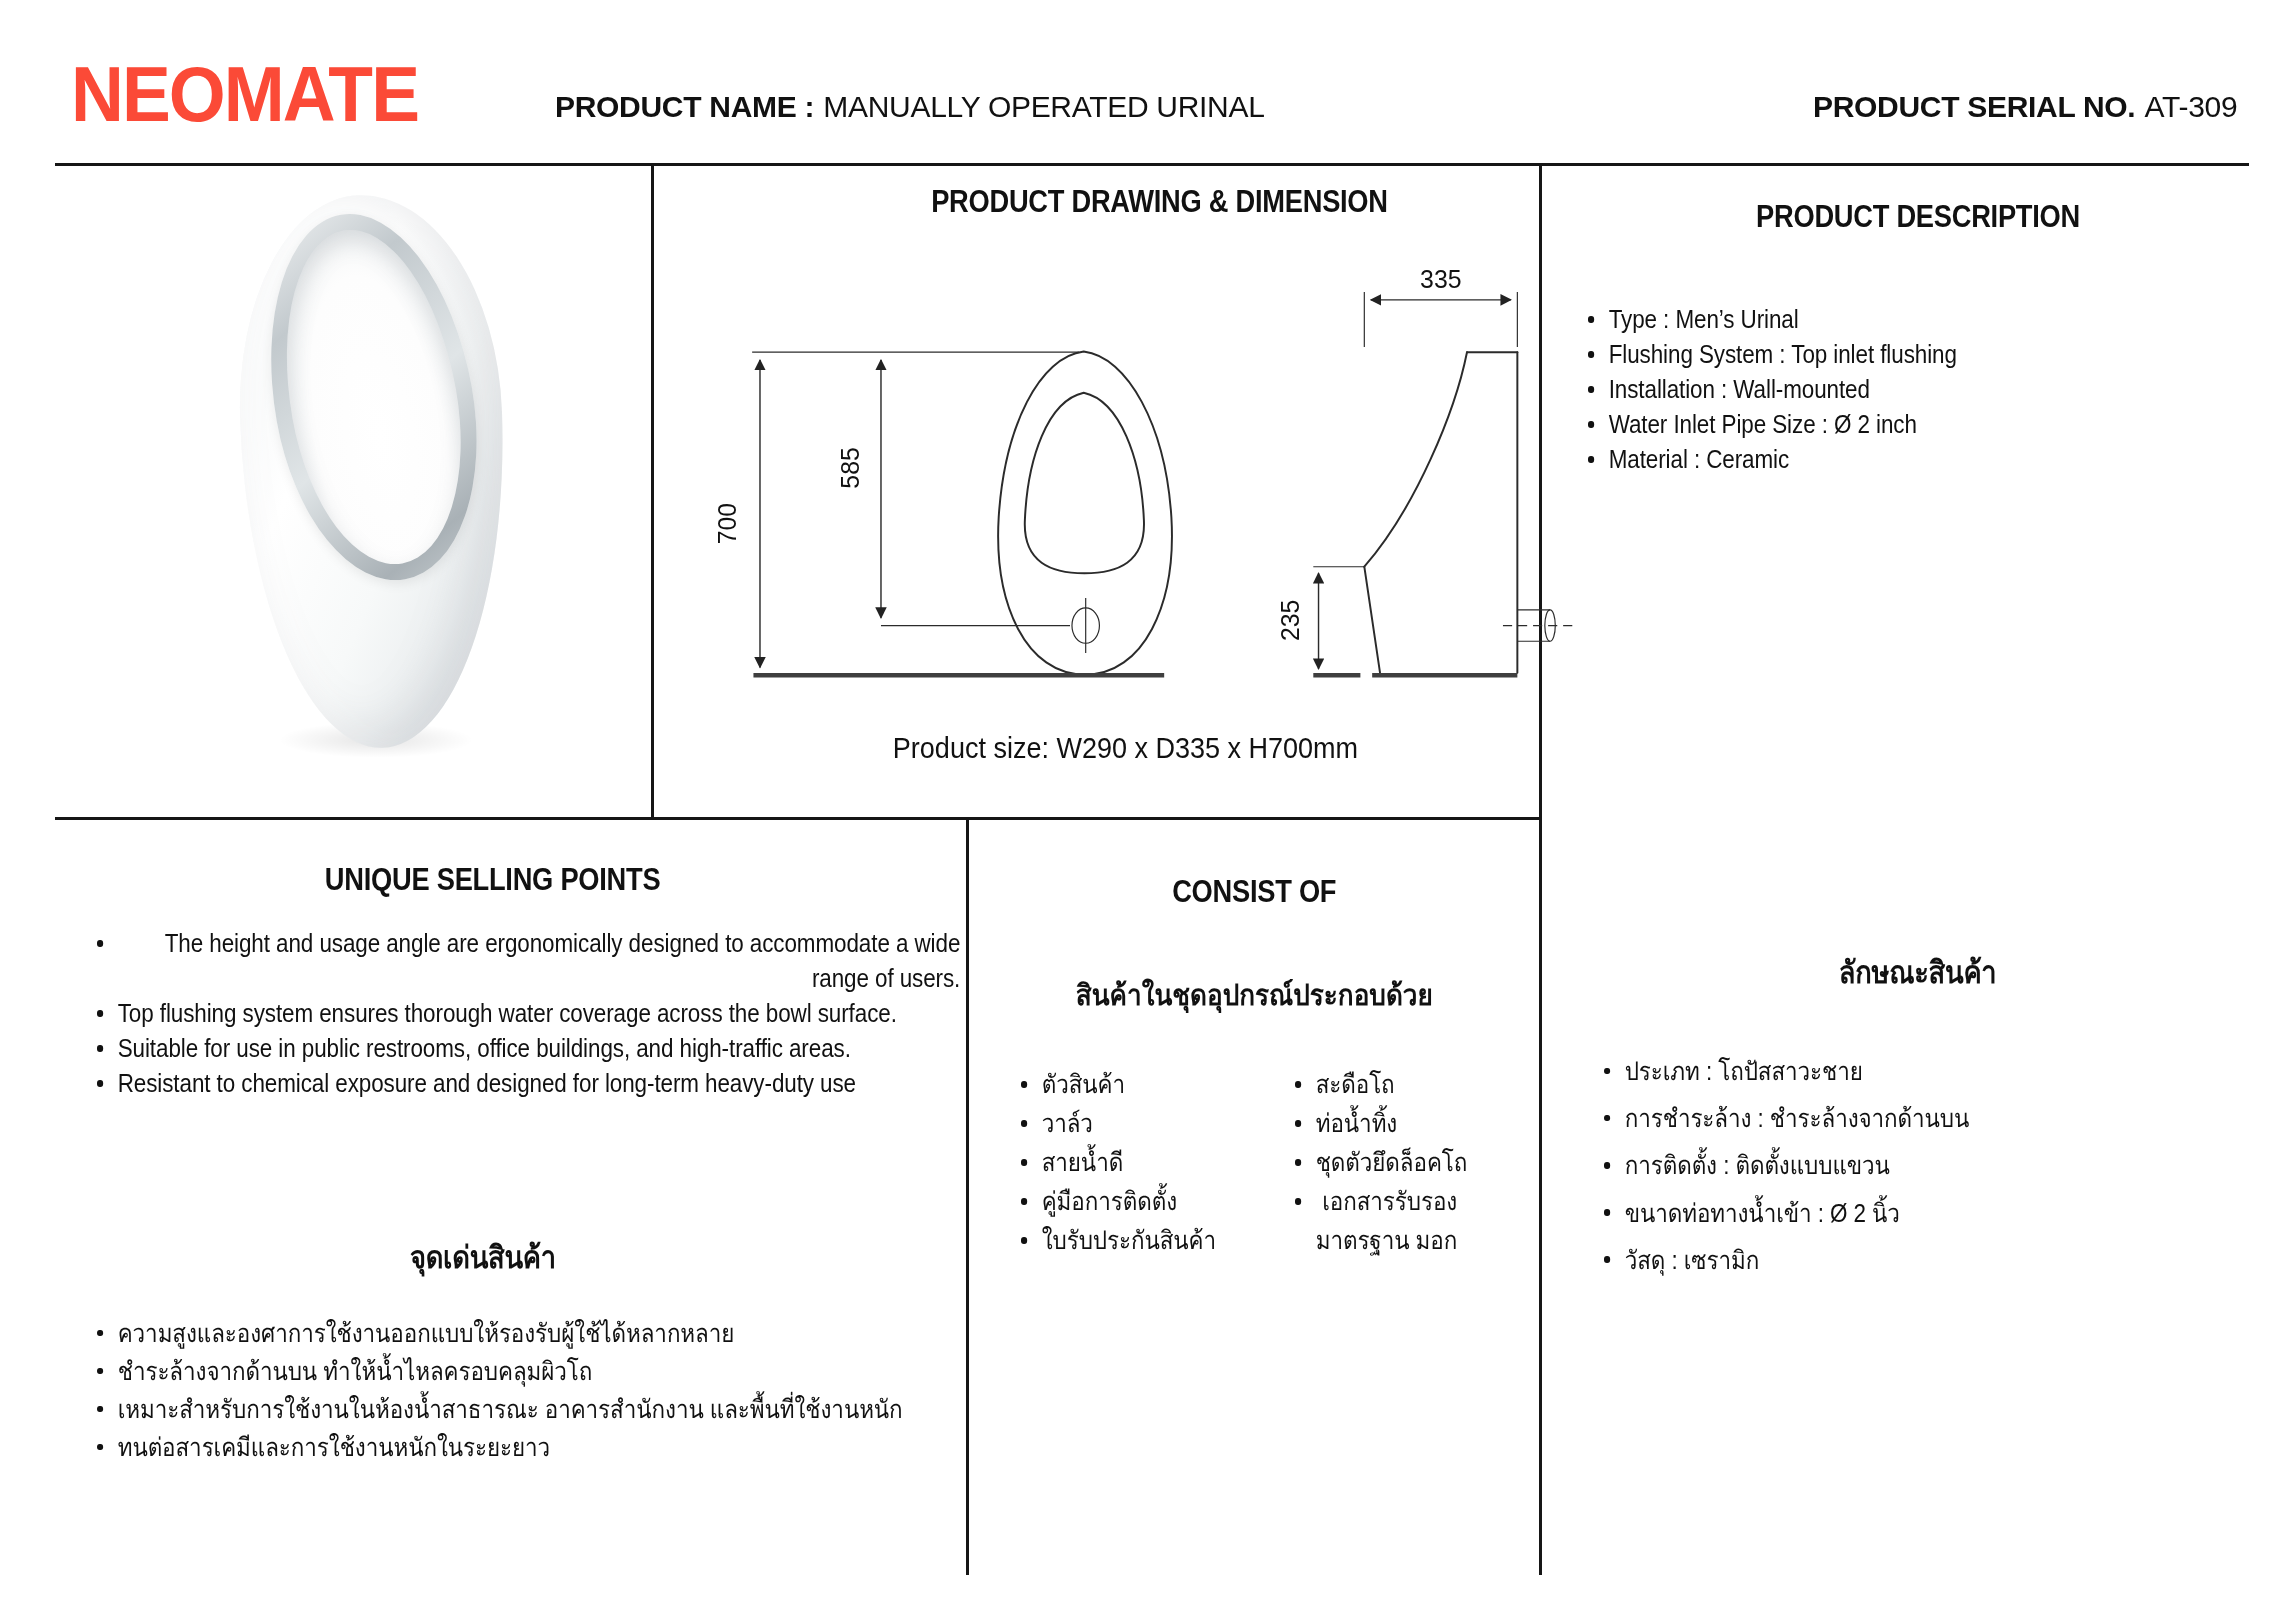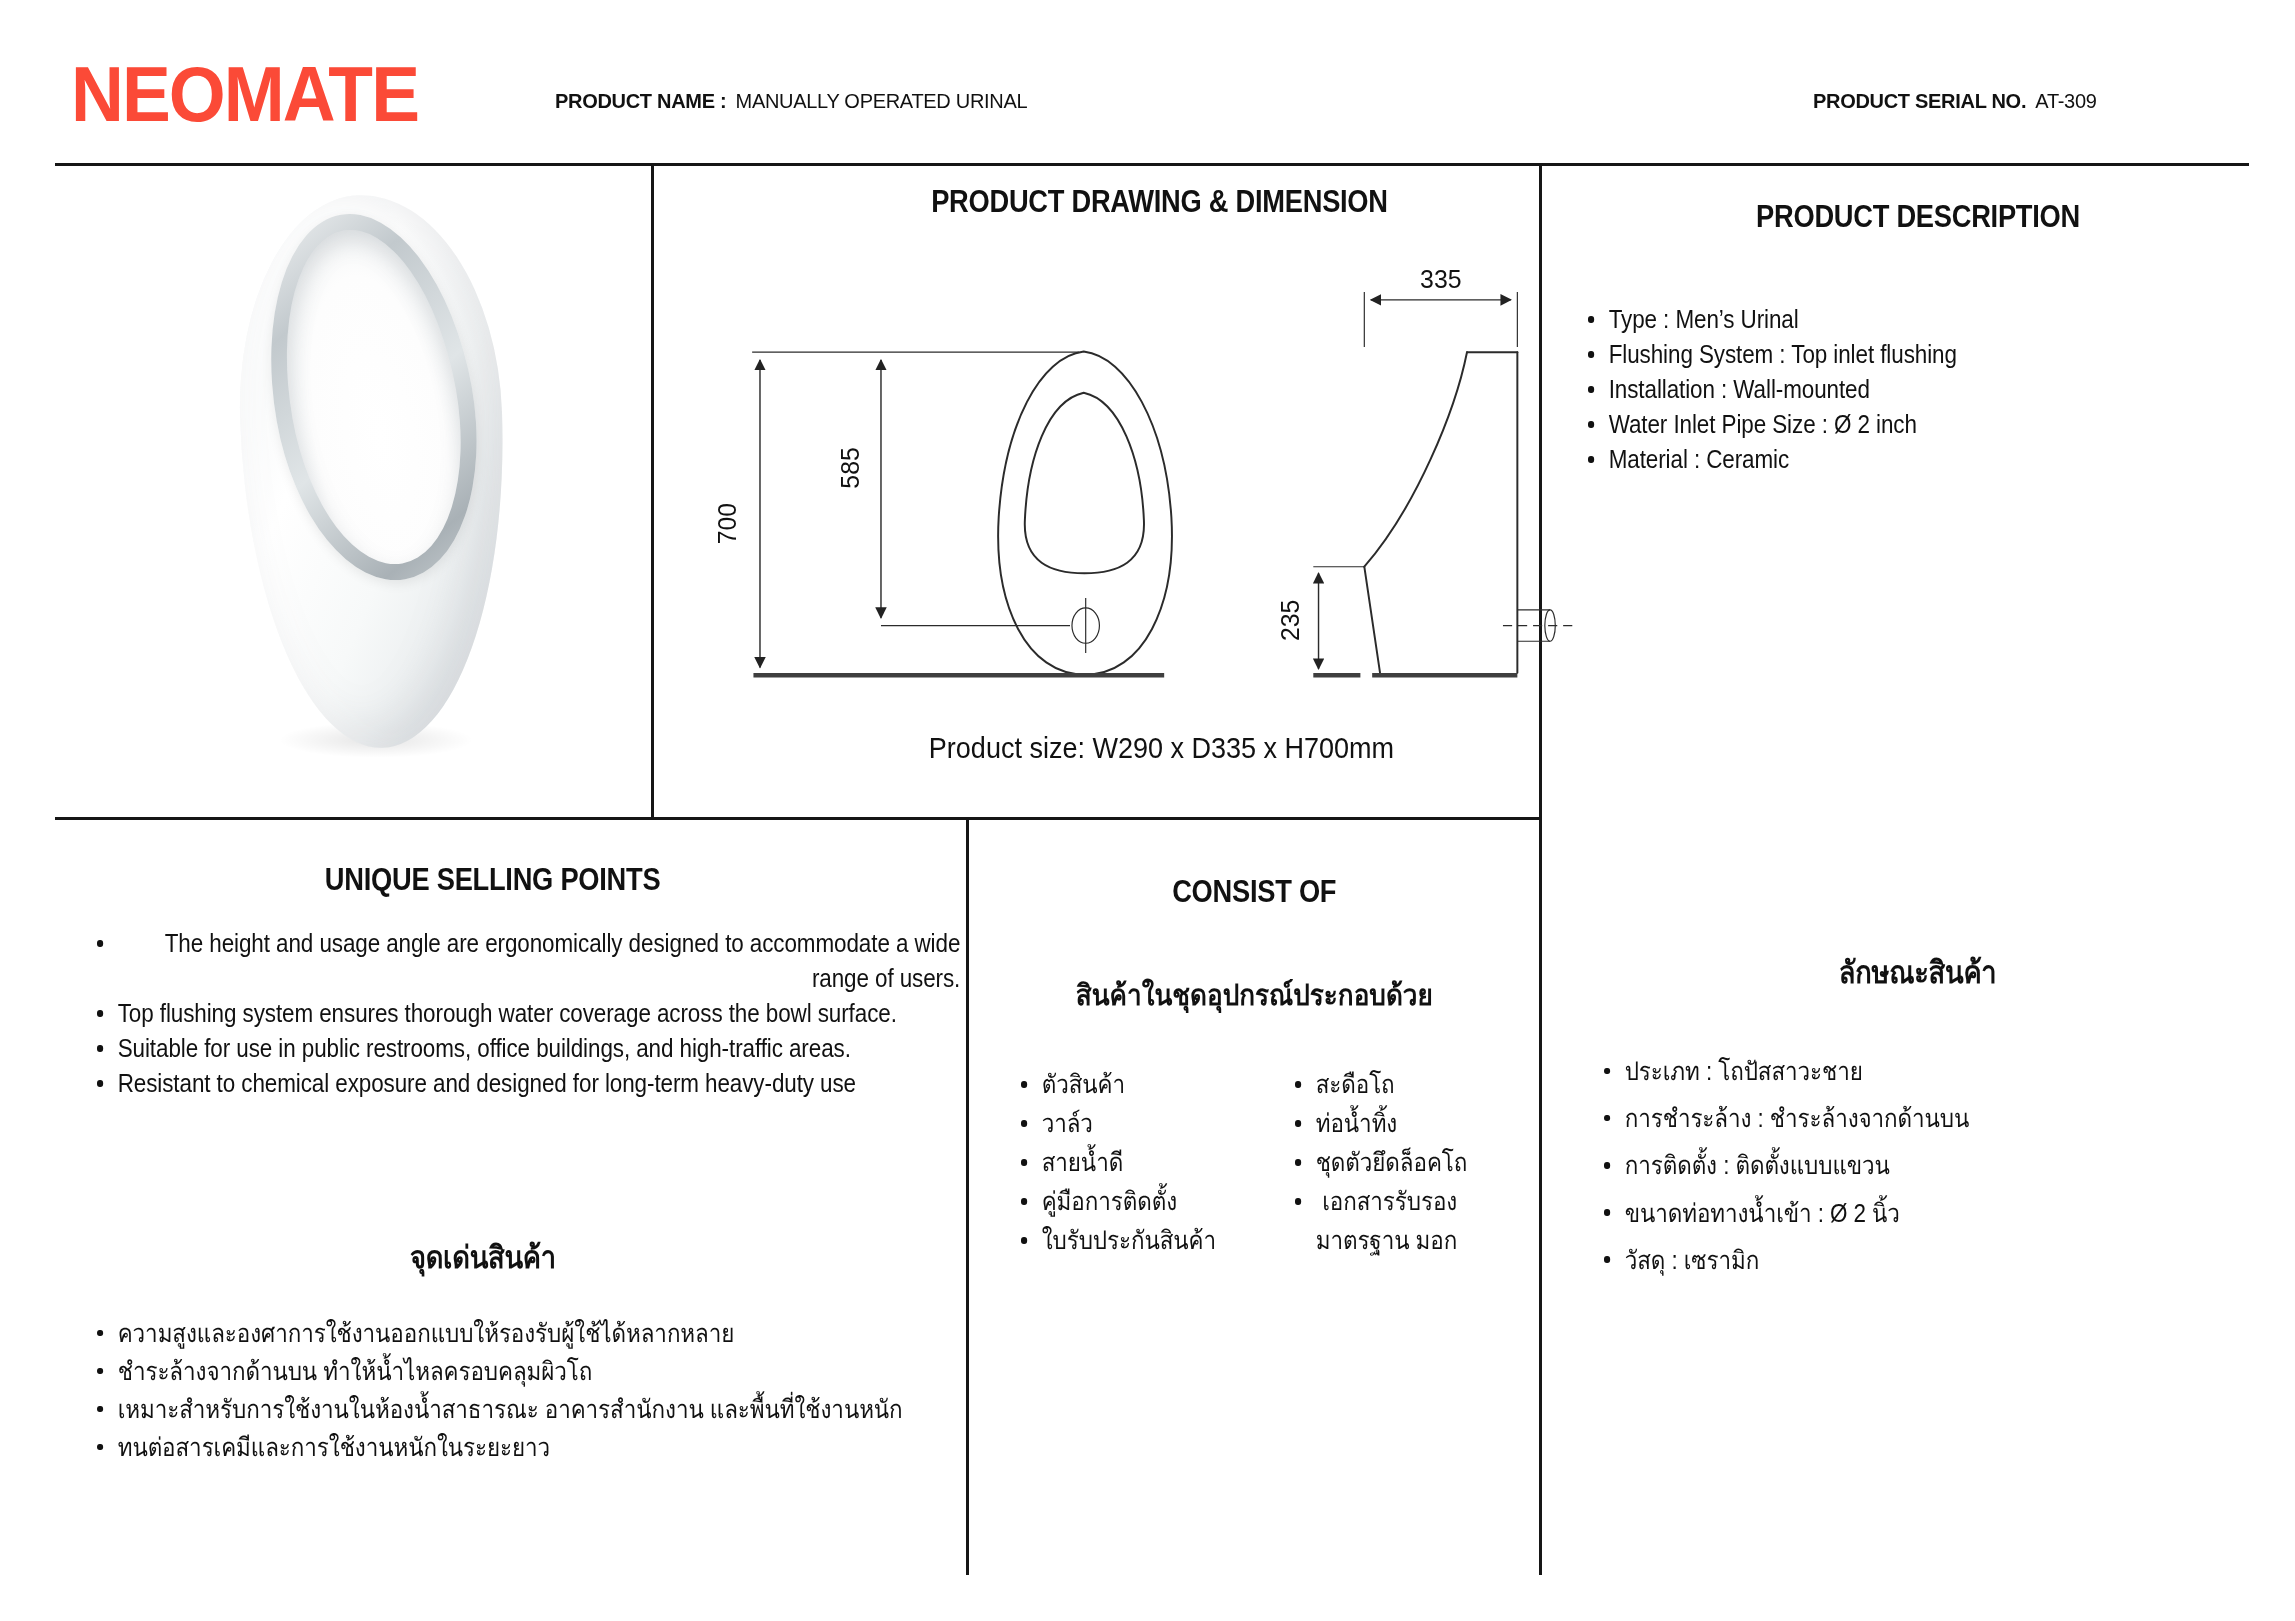--- a/index.html
+++ b/index.html
@@ -11,21 +11,21 @@
     text-align:right;
   }
   .line { position:absolute; background:#161616; }
 
   
   #logo {
     position:absolute; left:71px; top:50px; font-size:77px; font-weight:800;
     letter-spacing:-2px; transform:scaleX(0.95); transform-origin:left top;
   }
   .hdr-row { position:absolute; top:90px; display:flex; align-items:baseline; gap:9.2px;
-             font-size:20px; letter-spacing:-0.3px; white-space:nowrap; }
+             font-size:30px; letter-spacing:-0.3px; white-space:nowrap; }
   #name-row { left:555px; }
   #serial-row { left:1813px; }
   .hdr-label { font-weight:800; }
   .hdr-value { font-weight:400; }
 
   
   .ctr { position:absolute; display:flex; justify-content:center; }
   .sec-title { font-size:31px; font-weight:800; letter-spacing:-0.3px; white-space:nowrap;
                transform:scaleX(0.88); }
   .sec-sub   { font-size:29px; font-weight:800; white-space:nowrap; transform:scaleX(0.9); }
@@ -97,21 +97,21 @@
     <div class="u-shadow"></div>
     <div class="u-body"></div>
     <div class="u-open">
       <div class="u-bowl"></div>
     </div>
   </div>
 
   <div class="ctr" style="left:654px; top:184px; width:1010px;">
     <span class="sec-title">PRODUCT DRAWING &amp; DIMENSION</span>
   </div>
-  <div class="ctr" style="left:654px; top:731px; width:943px;margin-left:36px;">
+  <div class="ctr" style="left:654px; top:731px; width:943px;">
     <span class="plain">Product size: W290 x D335 x H700mm</span>
   </div>
 
   <svg id="draw-svg" width="2295" height="1622" viewBox="0 0 3509 2479">
     <defs>
       <marker id="arr" viewBox="0 0 10 10" refX="9" refY="5" markerWidth="8" markerHeight="8" orient="auto-start-reverse">
         <path d="M0,0 L10,5 L0,10 z" fill="#222"></path>
       </marker>
     </defs>
 

